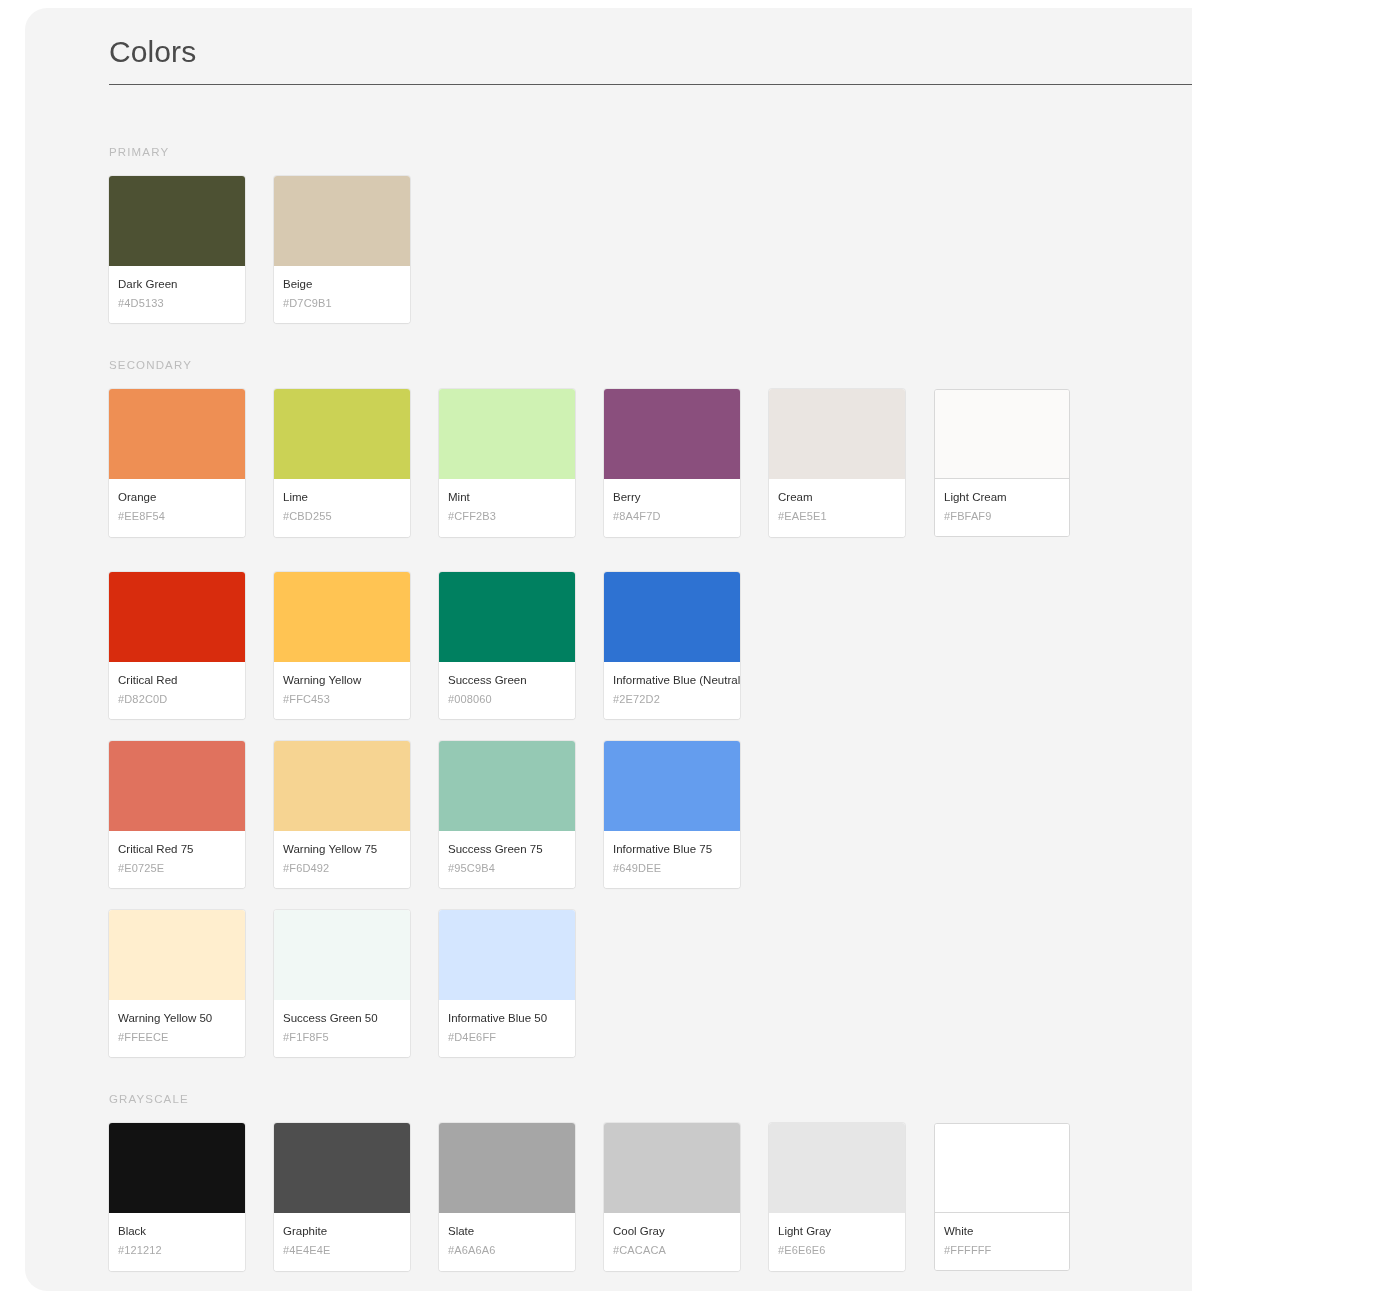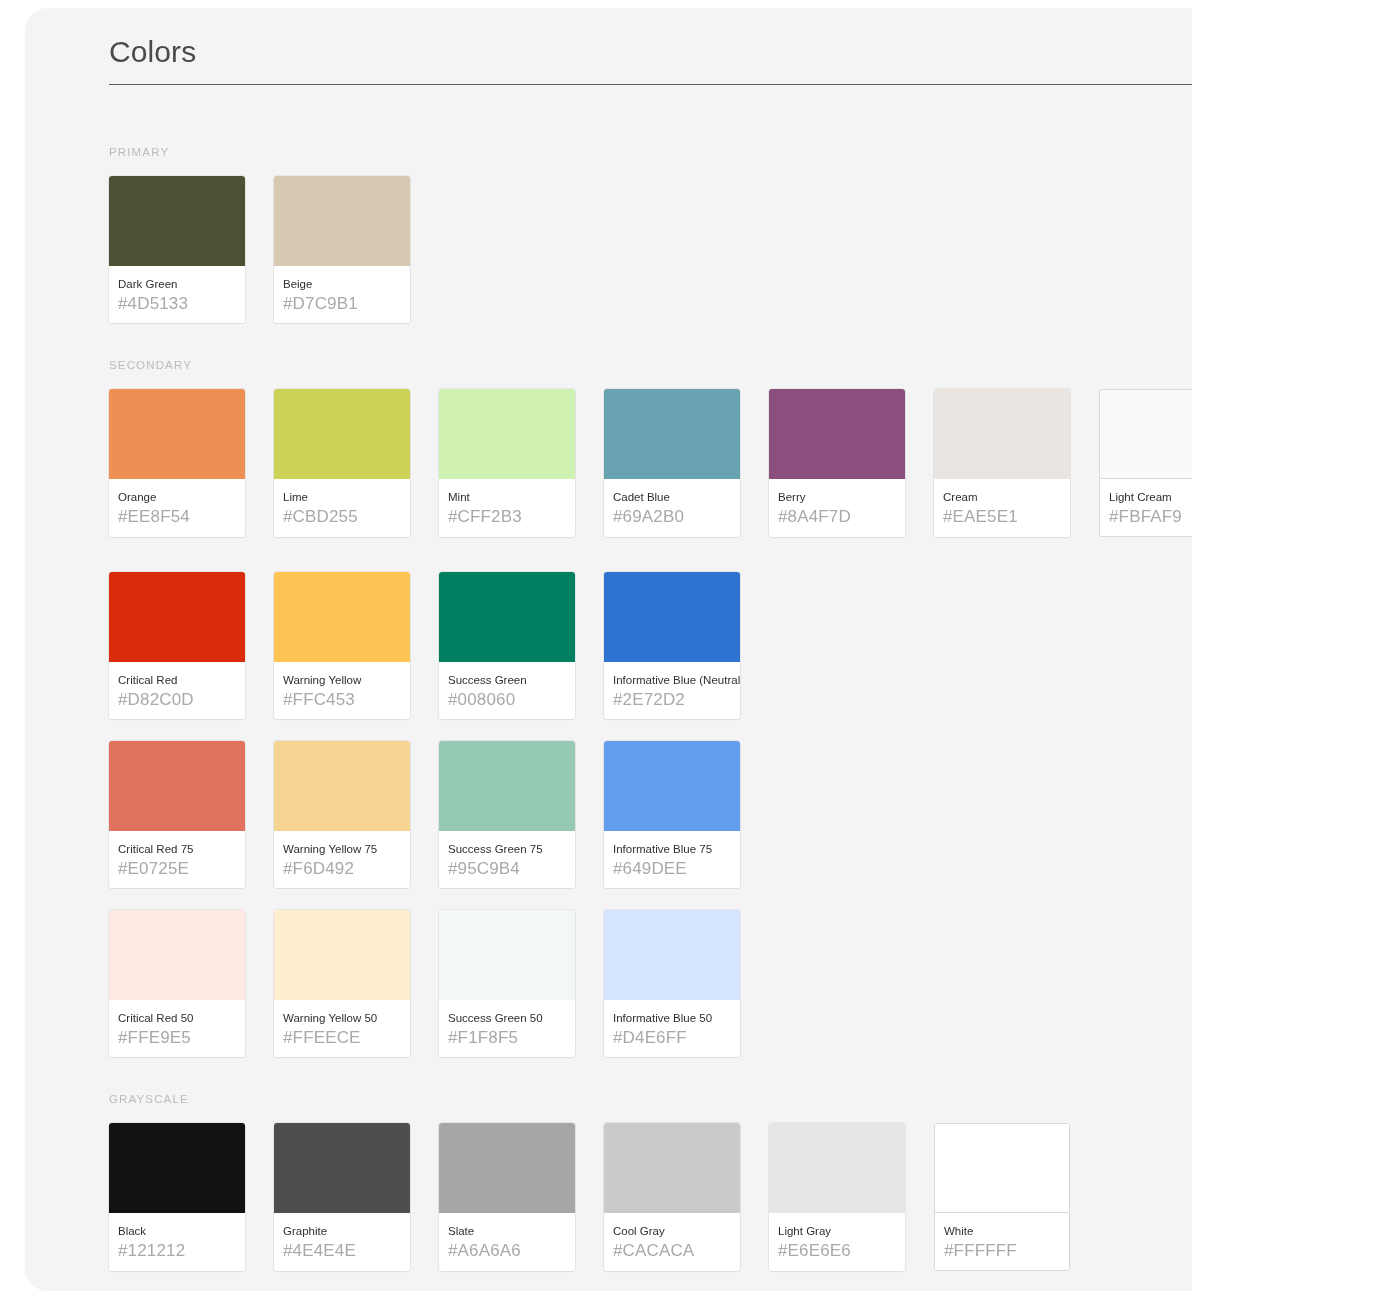--- a/index.html
+++ b/index.html
@@ -97,21 +97,21 @@
     flex: 1;
   }
   .swatch-name {
     font-size: 11.5px;
     color: #2f2f2f;
     line-height: 15px;
     white-space: nowrap;
     margin: 0 0 4px 0;
   }
   .swatch-hex {
-    font-size: 17px;
+    font-size: 11px;
     color: #a9a9a9;
     line-height: 15px;
     letter-spacing: 0.15px;
     margin: 0;
   }
   .subrow + .subrow { margin-top: 22px; }
 </style>
 </head>
 <body>
 
@@ -161,27 +161,20 @@
               </div>
             </div>
             <div class="swatch-card">
               <div class="swatch-chip" style="background-color: rgb(207, 242, 179);"></div>
               <div class="swatch-meta">
                 <div class="swatch-name">Mint</div>
                 <div class="swatch-hex">#CFF2B3</div>
               </div>
             </div>
             <div class="swatch-card">
-              <div class="swatch-chip" style="background-color: rgb(105, 162, 176);"></div>
-              <div class="swatch-meta">
-                <div class="swatch-name">Cadet Blue</div>
-                <div class="swatch-hex">#69A2B0</div>
-              </div>
-            </div>
-            <div class="swatch-card">
               <div class="swatch-chip" style="background-color: rgb(138, 79, 125);"></div>
               <div class="swatch-meta">
                 <div class="swatch-name">Berry</div>
                 <div class="swatch-hex">#8A4F7D</div>
               </div>
             </div>
             <div class="swatch-card">
               <div class="swatch-chip" style="background-color: rgb(234, 229, 225);"></div>
               <div class="swatch-meta">
                 <div class="swatch-name">Cream</div>
@@ -252,27 +245,20 @@
             </div>
             <div class="swatch-card">
               <div class="swatch-chip" style="background-color: rgb(100, 157, 238);"></div>
               <div class="swatch-meta">
                 <div class="swatch-name">Informative Blue 75</div>
                 <div class="swatch-hex">#649DEE</div>
               </div>
             </div>
           </div>
           <div class="swatch-row subrow">
-            <div class="swatch-card">
-              <div class="swatch-chip" style="background-color: rgb(255, 233, 229);"></div>
-              <div class="swatch-meta">
-                <div class="swatch-name">Critical Red 50</div>
-                <div class="swatch-hex">#FFE9E5</div>
-              </div>
-            </div>
             <div class="swatch-card">
               <div class="swatch-chip" style="background-color: rgb(255, 238, 206);"></div>
               <div class="swatch-meta">
                 <div class="swatch-name">Warning Yellow 50</div>
                 <div class="swatch-hex">#FFEECE</div>
               </div>
             </div>
             <div class="swatch-card">
               <div class="swatch-chip" style="background-color: rgb(241, 248, 245);"></div>
               <div class="swatch-meta">

